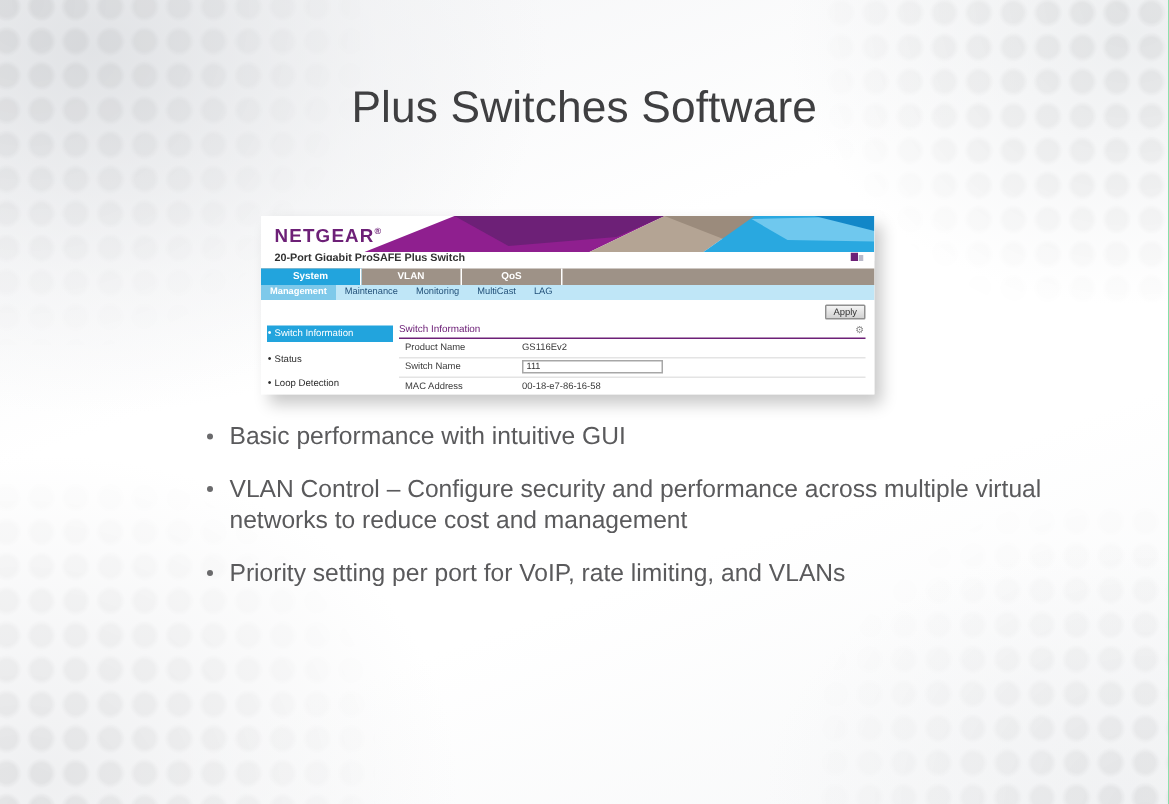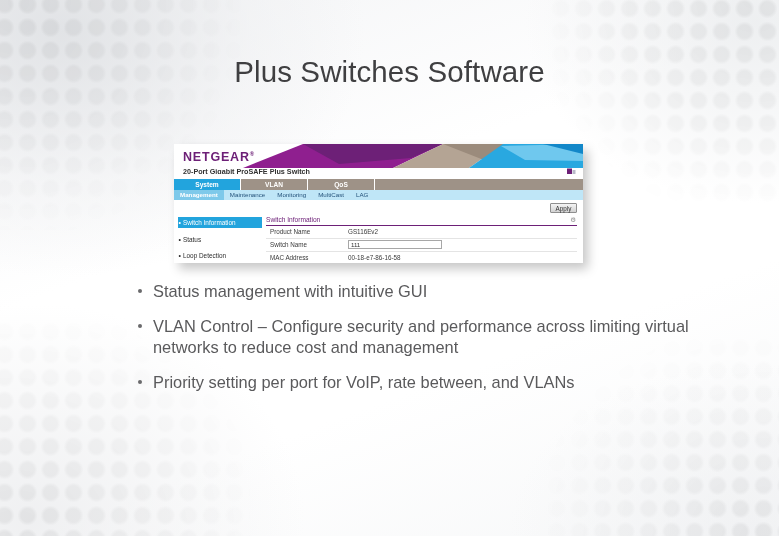--- a/index.html
+++ b/index.html
@@ -353,25 +353,25 @@
           <div class="lbl">MAC Address</div>
           <div class="val">00-18-e7-86-16-58</div>
         </div>
       </div>
     </div>
   </div>
 
   <div id="bullets">
     <div class="bullet">
       <span class="dot"></span>
-      <span class="txt">Status management with intuitive GUI</span>
+      <span class="txt">Basic performance with intuitive GUI</span>
     </div>
     <div class="bullet">
       <span class="dot"></span>
-      <span class="txt">VLAN Control – Configure security and performance across limiting virtual networks to reduce cost and management</span>
+      <span class="txt">VLAN Control – Configure security and performance across multiple virtual networks to reduce cost and management</span>
     </div>
     <div class="bullet">
       <span class="dot"></span>
-      <span class="txt">Priority setting per port for VoIP, rate between, and VLANs</span>
+      <span class="txt">Priority setting per port for VoIP, rate limiting, and VLANs</span>
     </div>
   </div>
 
 </div>
 
 </body></html>

